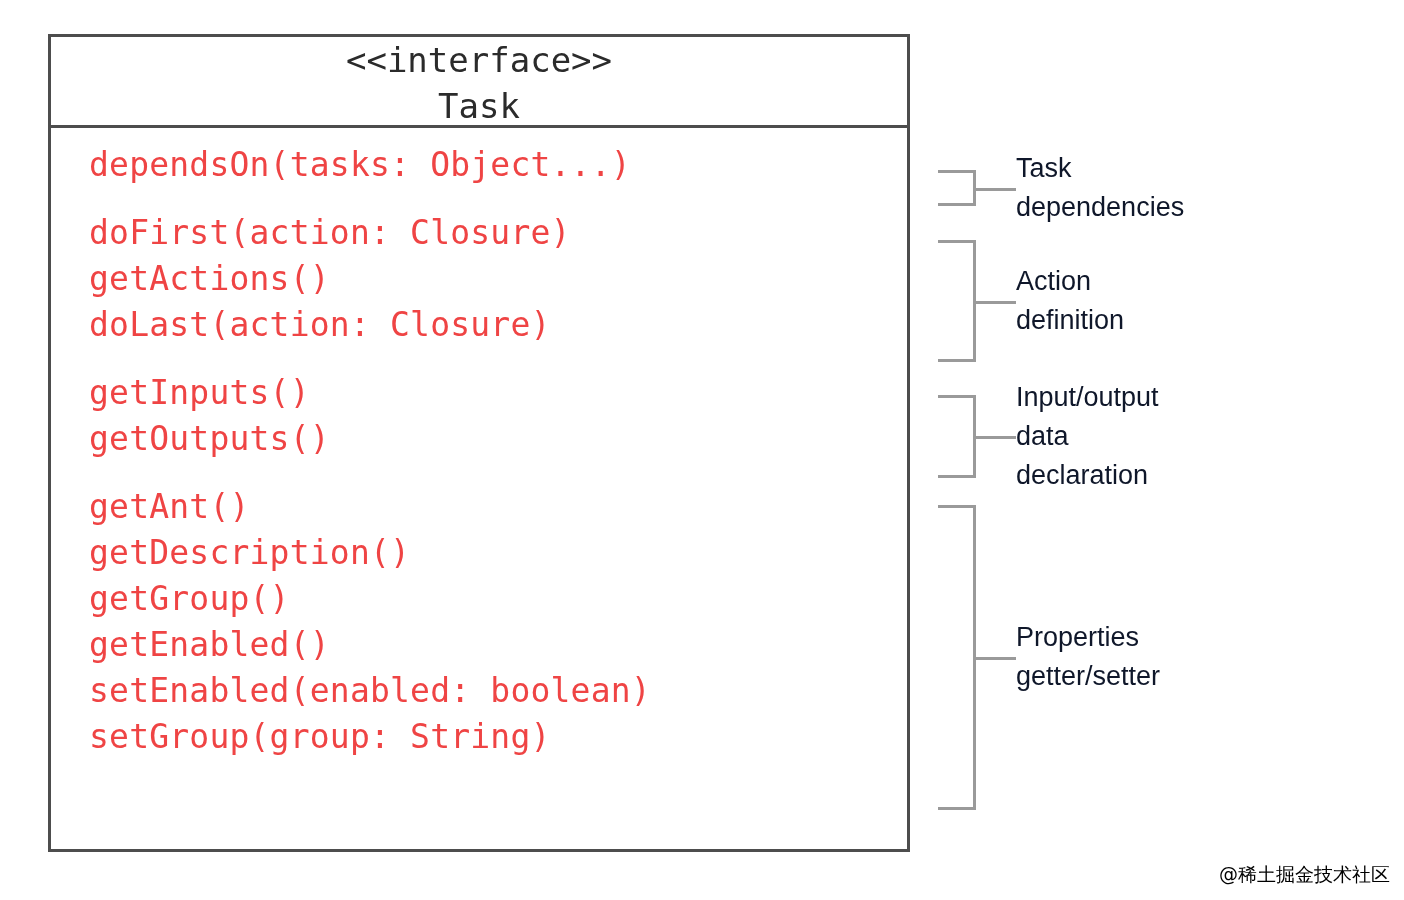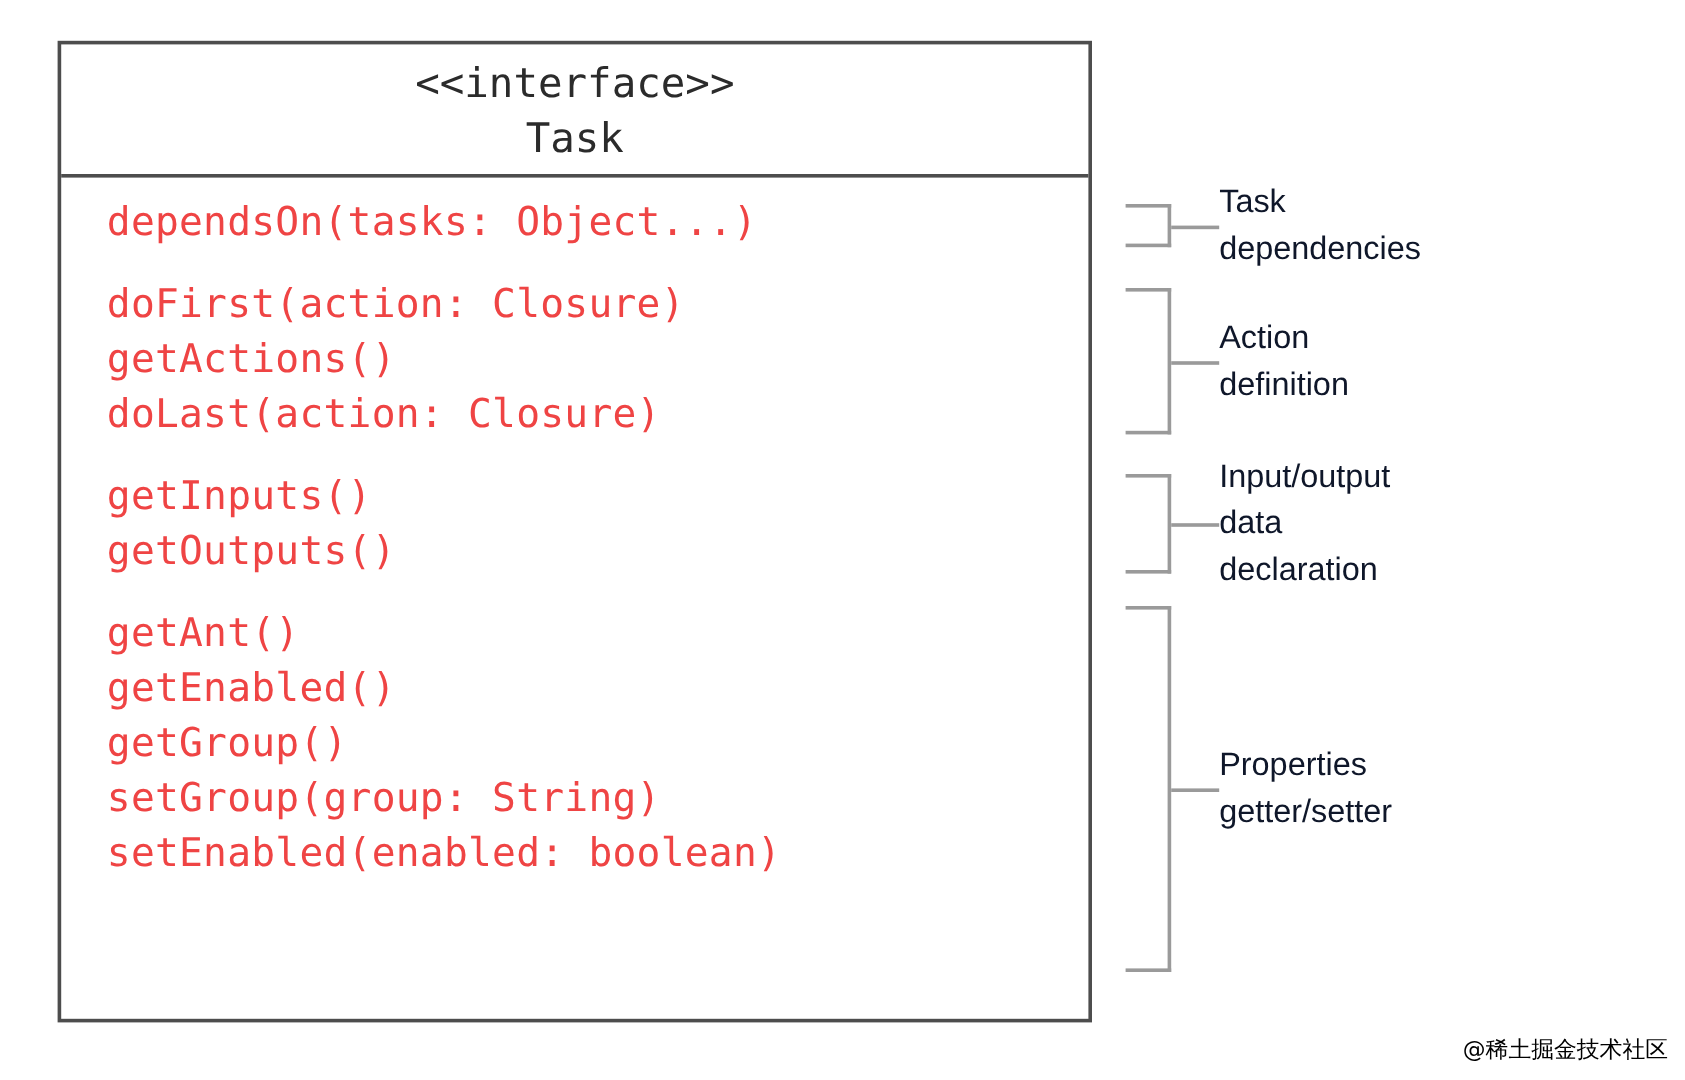--- a/index.html
+++ b/index.html
@@ -24,21 +24,21 @@
     position: absolute;
     left: 48px;
     top: 34px;
     width: 862px;
     height: 818px;
     border: 3px solid #4d4d4d;
     background: #ffffff;
     box-sizing: border-box;
   }
   .uml-header {
-    height: 111px;
+    height: 91px;
     border-bottom: 3px solid #4d4d4d;
     box-sizing: border-box;
     display: flex;
     flex-direction: column;
     align-items: center;
     justify-content: center;
     padding-top: 4px;
   }
   .uml-header .stereotype,
   .uml-header .classname {
@@ -130,24 +130,25 @@
           <div class="method-row">doFirst(action: Closure)</div>
           <div class="method-row">getActions()</div>
           <div class="method-row">doLast(action: Closure)</div>
         </div>
         <div class="method-group">
           <div class="method-row">getInputs()</div>
           <div class="method-row">getOutputs()</div>
         </div>
         <div class="method-group">
           <div class="method-row">getAnt()</div>
+          <div class="method-row">getDescription()</div>
+          <div class="method-row">getGroup()</div>
           <div class="method-row">getEnabled()</div>
-          <div class="method-row">getGroup()</div>
+          <div class="method-row">setEnabled(enabled: boolean)</div>
           <div class="method-row">setGroup(group: String)</div>
-          <div class="method-row">setEnabled(enabled: boolean)</div>
         </div>
       </div>
   </div>
 
   <div id="annotation-layer">
       <div class="annotation" style="top: 170px; height: 36px;">
         <div class="bracket" style="height: 36px;"></div>
         <div class="leader" style="top: 18px;"></div>
         <div class="annotation-label" style="top: 18px;">Task dependencies</div>
       </div>

